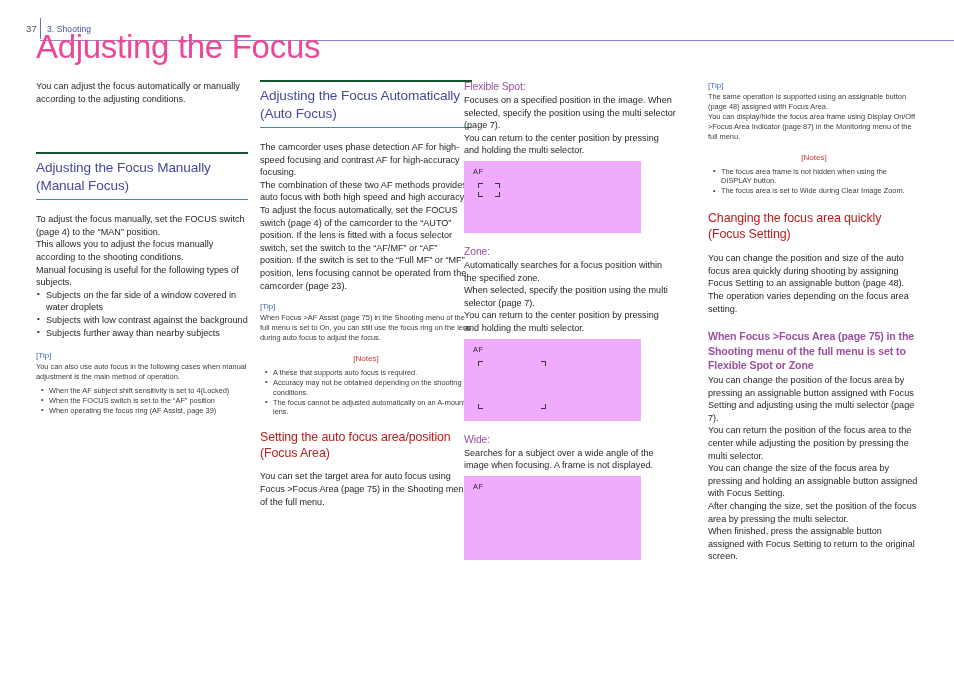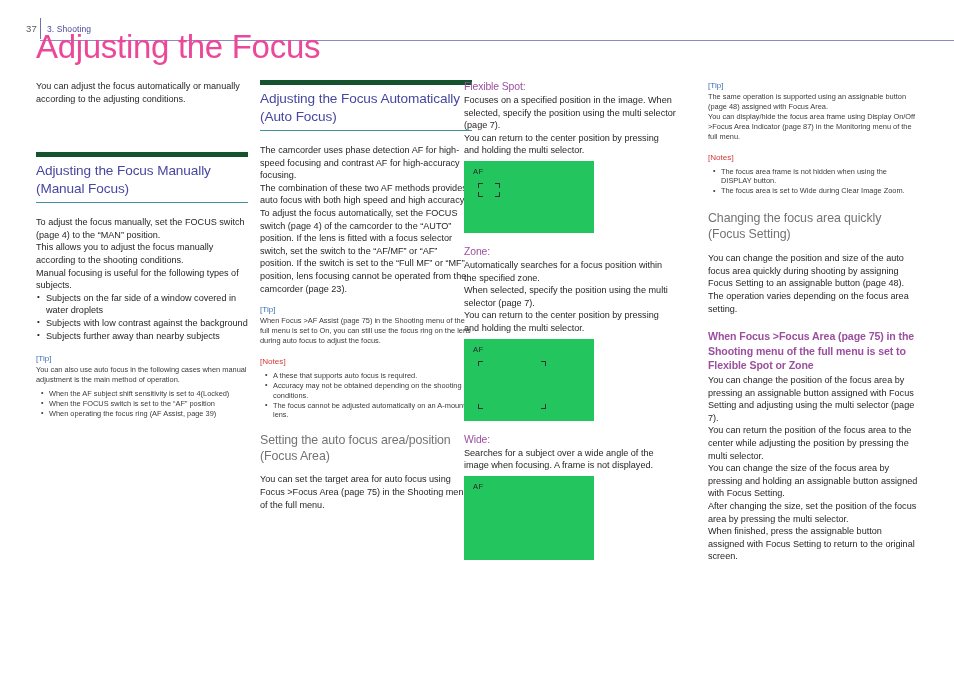--- a/index.html
+++ b/index.html
@@ -89,37 +89,37 @@
   .body-text {
     font-size: 9.1px;
     line-height: 12.6px;
     color: #231f20;
     margin: 0 0 11px 0;
   }
   .body-text.tight { margin-bottom: 0; }
 
   
   .ruled-heading {
-    border-top: 5px solid #14532d;
+    border-top: 2px solid #14532d;
     border-bottom: 1px solid #3f8f9e;
     padding: 5px 0 4px 0;
     margin: 0 0 13px 0;
     font-size: 13.6px;
     font-weight: normal;
     line-height: 18px;
     color: #4747a0;
     letter-spacing: -0.1px;
   }
 
   
   .blue-heading {
     font-size: 12.4px;
     font-weight: normal;
     line-height: 16px;
-    color: #737373;
+    color: #b91c1c;
     margin: 4px 0 9px 0;
     letter-spacing: -0.1px;
   }
 
   
   .magenta-label {
     font-size: 10.4px;
     color: #9b4f9e;
     line-height: 13px;
     margin: 0 0 1px 0;
@@ -156,21 +156,21 @@
 
   
   .note-block { margin: 2px 0 10px 0; }
   .note-title {
     font-size: 8.1px;
     line-height: 11px;
     margin: 0 0 1px 0;
     letter-spacing: 0px;
   }
   .note-title.tip   { color: #3f6fb5; }
-  .note-title.notes { color: #d03a3a; }
+  .note-title.notes { color: #d03a3a; text-align: center; }
   .note-text {
     font-size: 7.4px;
     line-height: 9.9px;
     color: #3a3a3a;
     margin: 0;
   }
   ul.note-bullets {
     margin: 4px;
     padding: 0;
     list-style: none;
@@ -186,22 +186,22 @@
     content: "\2022";
     position: absolute;
     left: 1px;
     top: -0.5px;
     font-size: 7px;
   }
 
   
   .screen-box {
     position: relative;
-    background: #22c55e;
-    width: 130px;
+    background: #f0abfc;
+    width: 177px;
     margin: 4px 0 12px 0;
     box-sizing: border-box;
   }
   .screen-box .af-label {
     position: absolute;
     left: 9px;
     top: 6px;
     font-size: 7.6px;
     color: #262626;
     letter-spacing: 0.4px;

